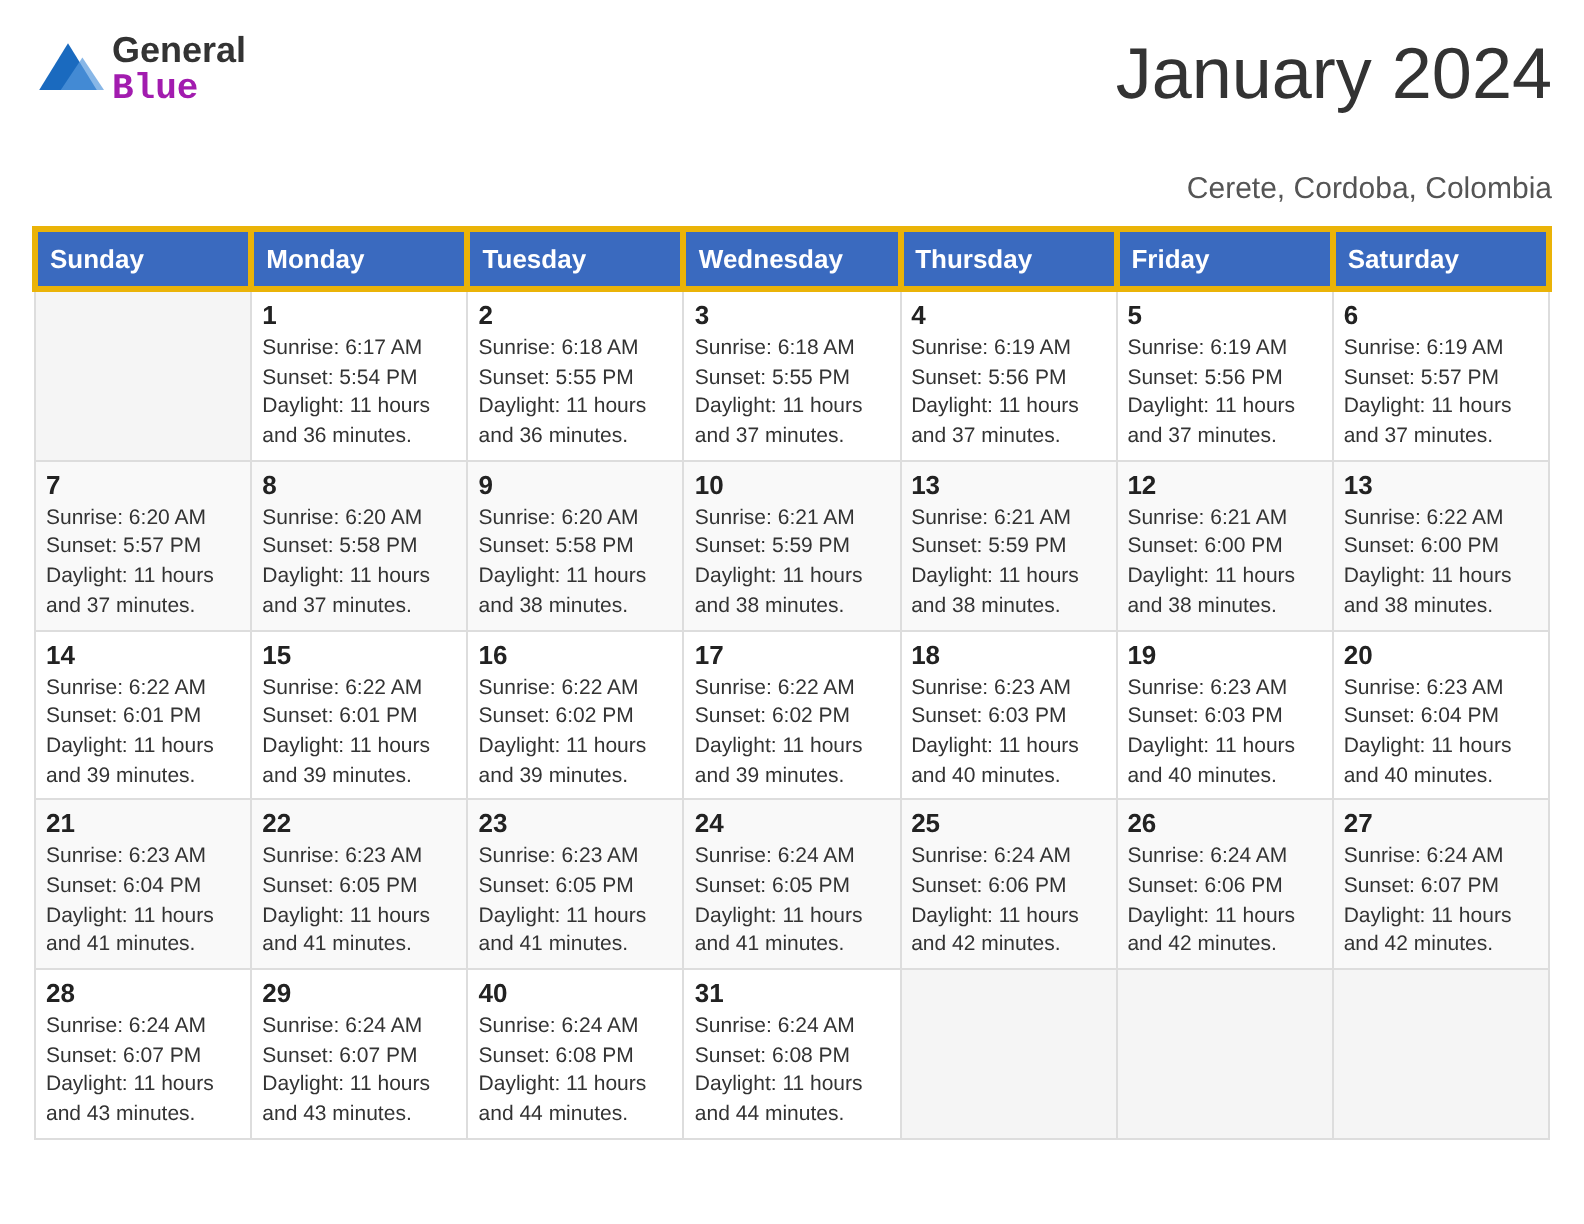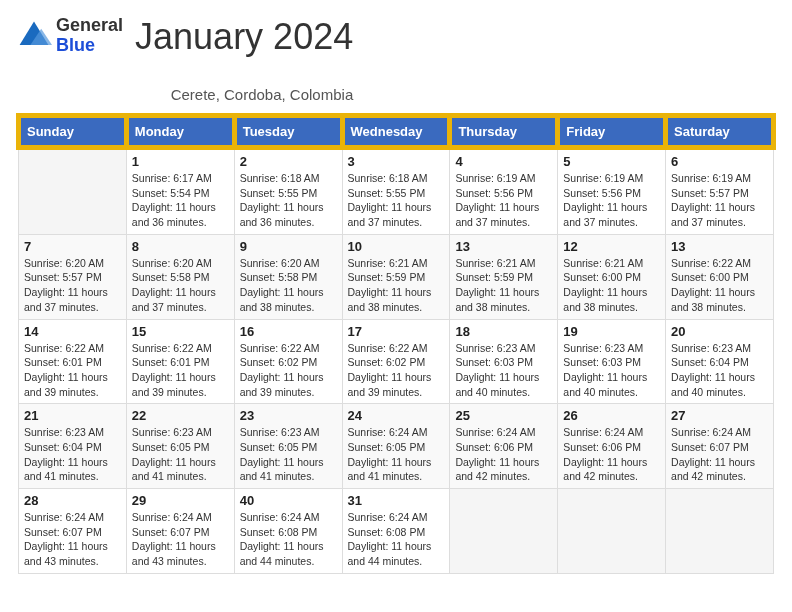--- a/index.html
+++ b/index.html
@@ -5,38 +5,39 @@
     * { box-sizing: border-box; margin: 0; padding: 0; }
     body {
       font-family: Arial, sans-serif;
       background: #fff;
       width: 792px;
       min-height: 612px;
       padding: 16px;
     }
     .header {
       display: flex;
+      justify-content: space-between;
       align-items: flex-start;
       margin-bottom: 10px;
       gap: 12px;
     }
     .logo {
       display: flex;
       align-items: center;
       gap: 4px;
     }
     .logo-text {
       display: flex;
       flex-direction: column;
       font-size: 18px;
       font-weight: bold;
       line-height: 1.1;
     }
     .logo-general { color: #333; }
-    .logo-blue { color: #1d4ed8; }
+    .logo-blue { color: #a21caf; font-family: Liberation Mono, monospace; }
     .logo-icon {
       width: 36px;
       height: 36px;
     }
     .title-block {
       text-align: right;
     }
     .month-title {
       font-size: 36px;
       font-weight: normal;
@@ -52,21 +53,21 @@
       border-collapse: collapse;
       font-size: 11px;
     }
     .calendar th {
       background-color: #3a6abf;
       color: #fff;
       text-align: left;
       padding: 6px 6px;
       font-size: 13px;
       font-weight: bold;
-      border: 5px solid #eab308;
+      border: 3px solid #eab308;
     }
     .calendar td {
       vertical-align: top;
       border: 1px solid #ddd;
       padding: 4px 5px;
       width: 108px;
       min-height: 80px;
       background: #fff;
     }
     .calendar tr:nth-child(even) td {

